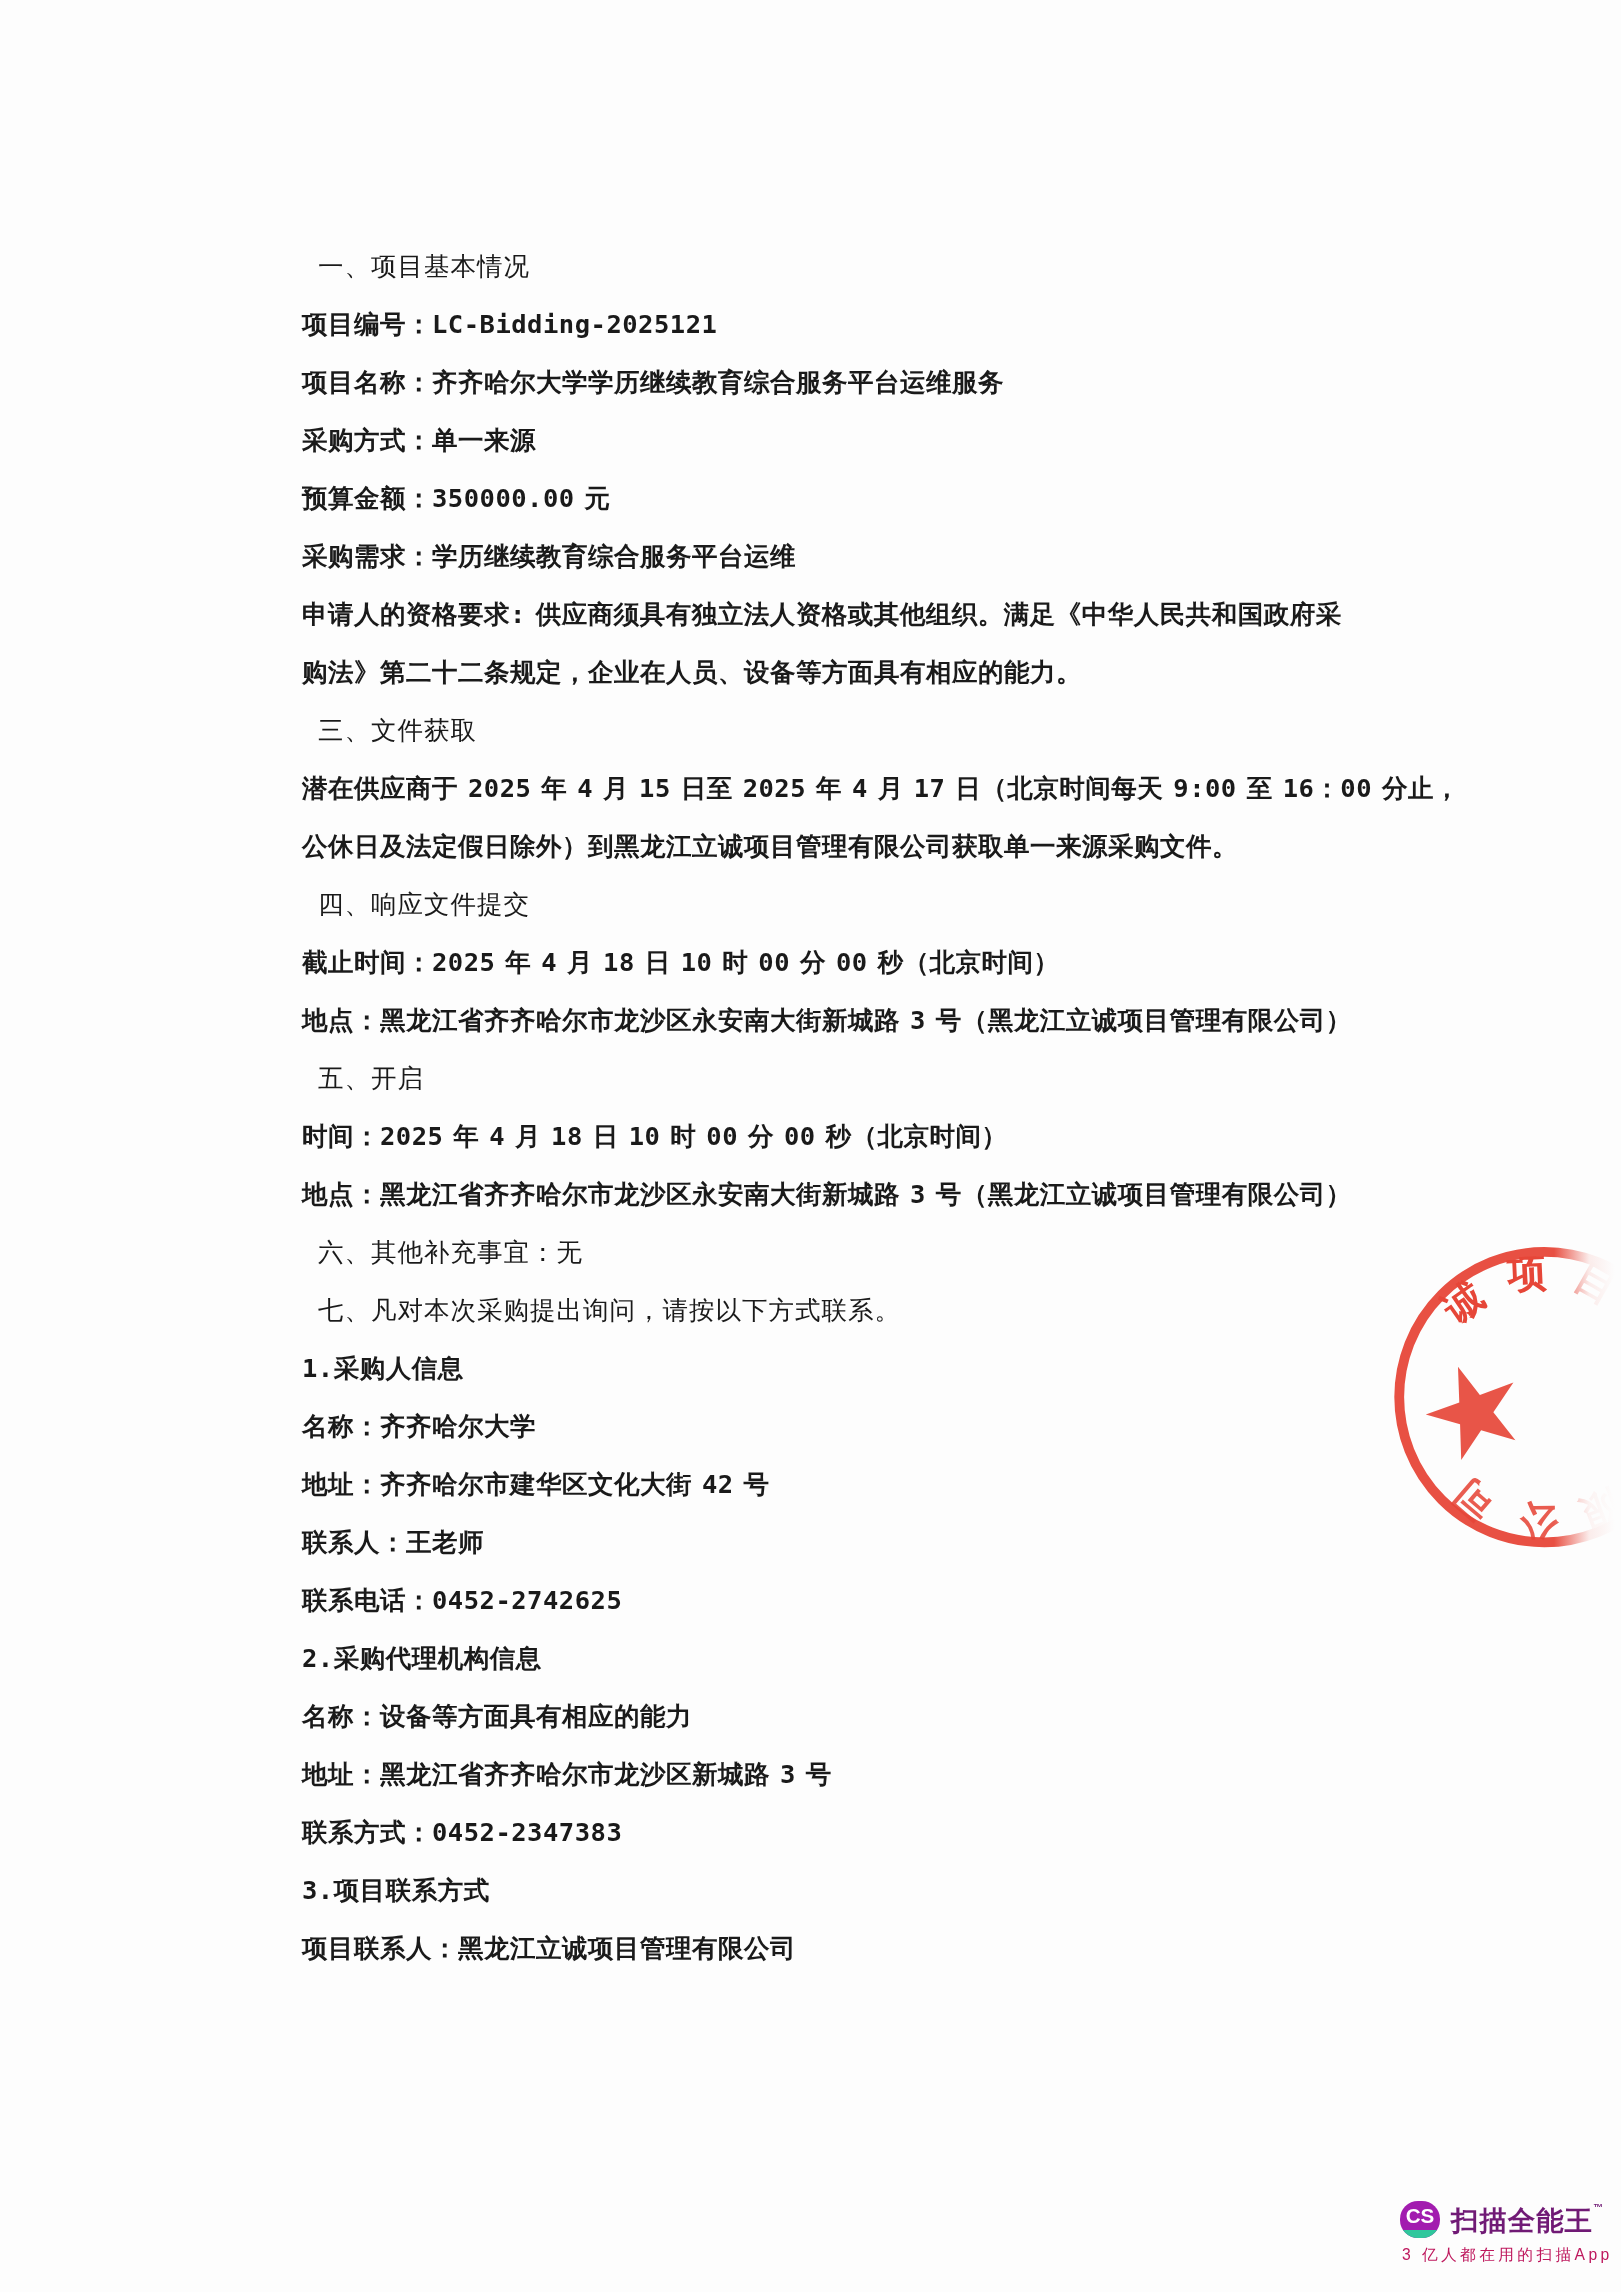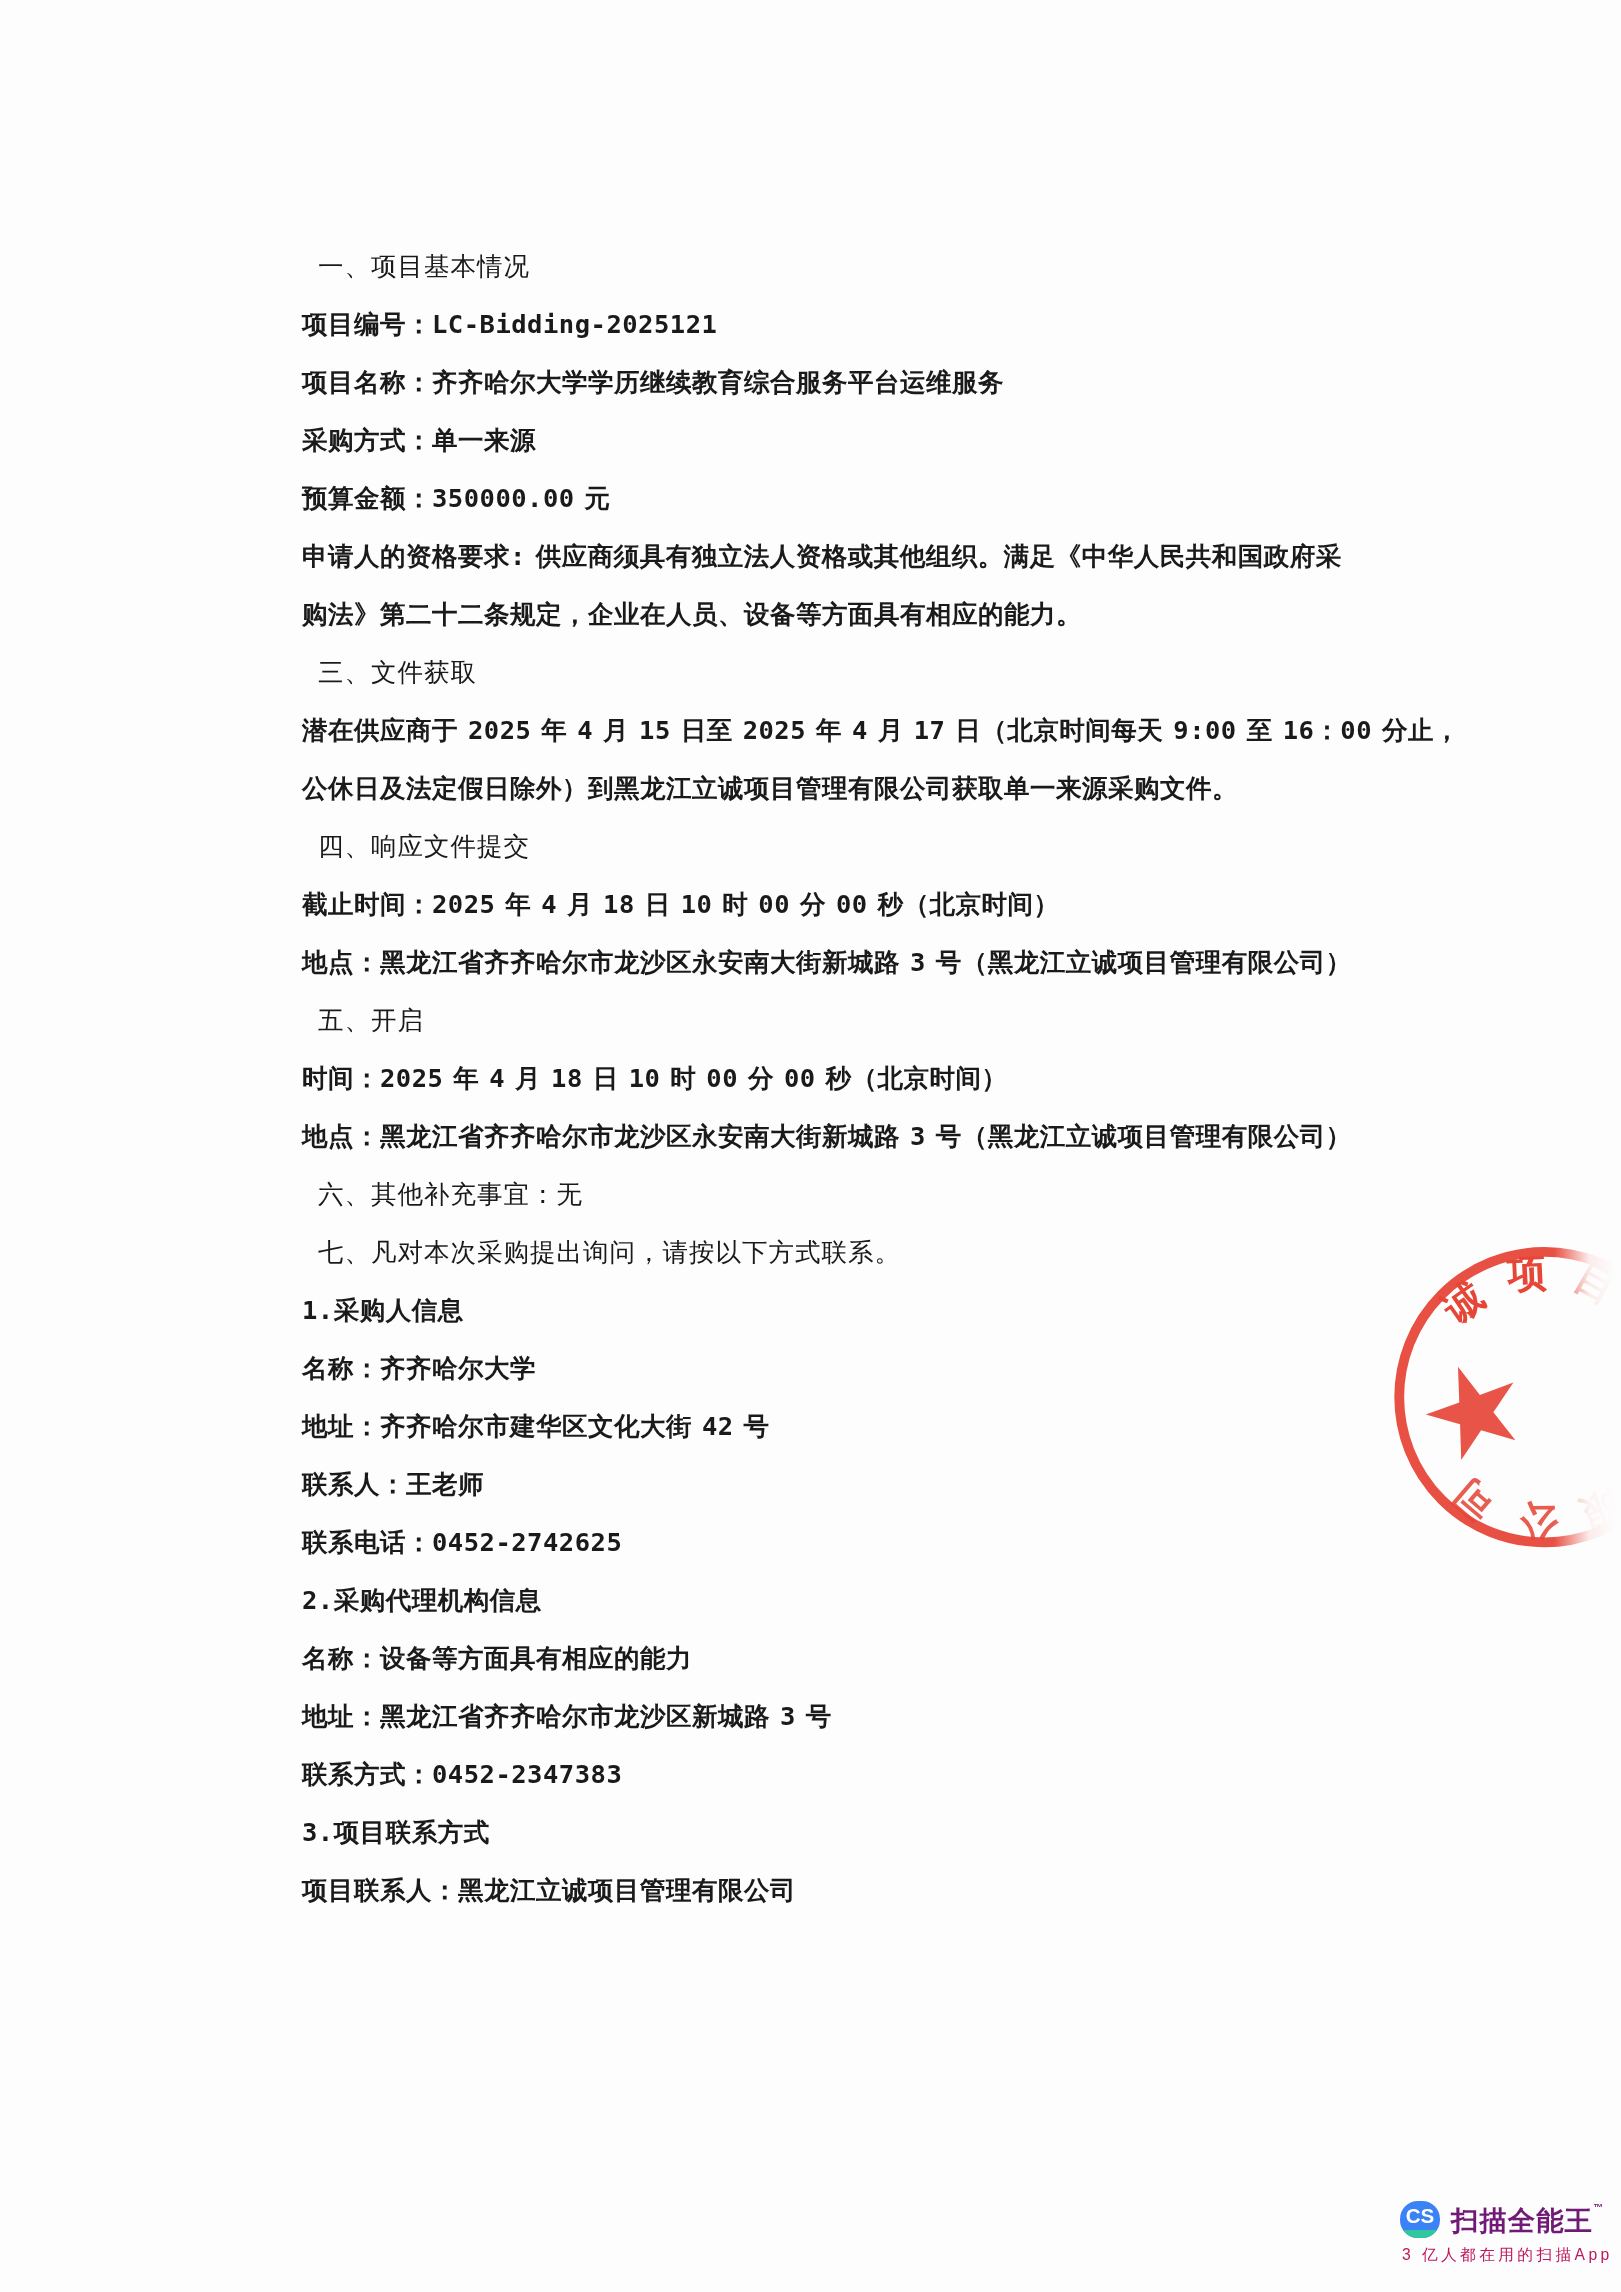--- a/index.html
+++ b/index.html
@@ -29,21 +29,21 @@
   .stamp{position:absolute;left:1353px;top:1147px;width:269px;height:461px;opacity:.93;}
   .stamp-fade{
     position:absolute;left:1554px;top:1142px;width:78px;height:470px;
     background:linear-gradient(to right, rgba(253,253,253,0), rgba(253,253,253,.9) 45%, #fdfdfd 78%);
   }
   .seal-text{font-family:"Liberation Sans",sans-serif;font-weight:700;}
   
   .wm{position:absolute;left:1400px;top:2201px;width:206px;height:69px;}
   .wm-logo{
     position:absolute;left:0;top:0;width:40px;height:37px;
-    background:#3b82f6;border-radius:18px;overflow:hidden;
+    background:#a21caf;border-radius:18px;overflow:hidden;
     display:flex;align-items:flex-start;justify-content:center;
   }
   .wm-logo .cs{
     color:#ffffff;font-family:"Liberation Sans",sans-serif;
     font-weight:700;font-size:20.6px;line-height:29px;letter-spacing:0;
   }
   .wm-logo .accent{
     position:absolute;left:0;bottom:0;width:100%;height:7.8px;background:#2fc79c;
   }
   .wm-brand{
@@ -62,20 +62,21 @@
 <body>
 
 <div class="page">
 
   <div class="doc">
     <div class="line h">一、项目基本情况</div>
     <div class="line">项目编号：LC-Bidding-2025121</div>
     <div class="line">项目名称：齐齐哈尔大学学历继续教育综合服务平台运维服务</div>
     <div class="line">采购方式：单一来源</div>
     <div class="line">预算金额：350000.00 元</div>
+    <div class="line">采购需求：学历继续教育综合服务平台运维</div>
     <div class="line">申请人的资格要求: 供应商须具有独立法人资格或其他组织。满足《中华人民共和国政府采</div>
     <div class="line">购法》第二十二条规定，企业在人员、设备等方面具有相应的能力。</div>
     <div class="line h">三、文件获取</div>
     <div class="line">潜在供应商于 2025 年 4 月 15 日至 2025 年 4 月 17 日（北京时间每天 9:00 至 16：00 分止，</div>
     <div class="line">公休日及法定假日除外）到黑龙江立诚项目管理有限公司获取单一来源采购文件。</div>
     <div class="line h">四、响应文件提交</div>
     <div class="line">截止时间：2025 年 4 月 18 日 10 时 00 分 00 秒（北京时间）</div>
     <div class="line">地点：黑龙江省齐齐哈尔市龙沙区永安南大街新城路 3 号（黑龙江立诚项目管理有限公司）</div>
     <div class="line h">五、开启</div>
     <div class="line">时间：2025 年 4 月 18 日 10 时 00 分 00 秒（北京时间）</div>

